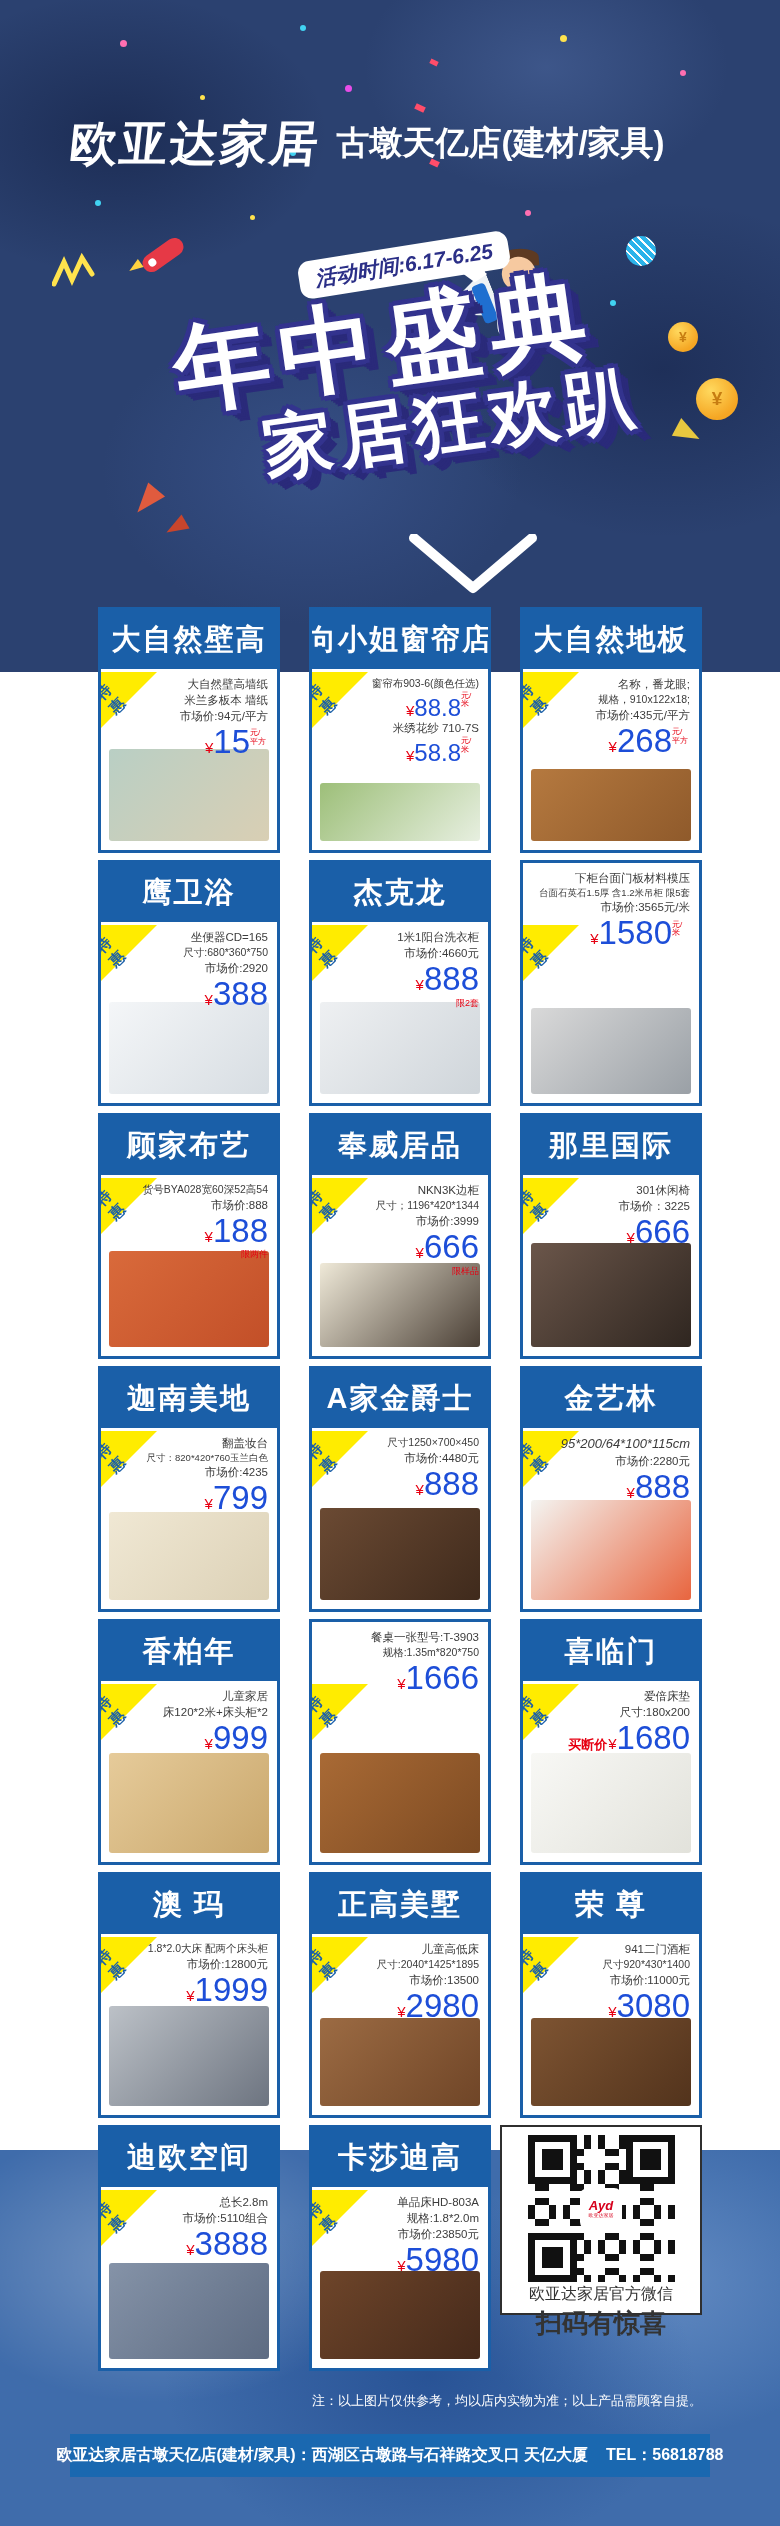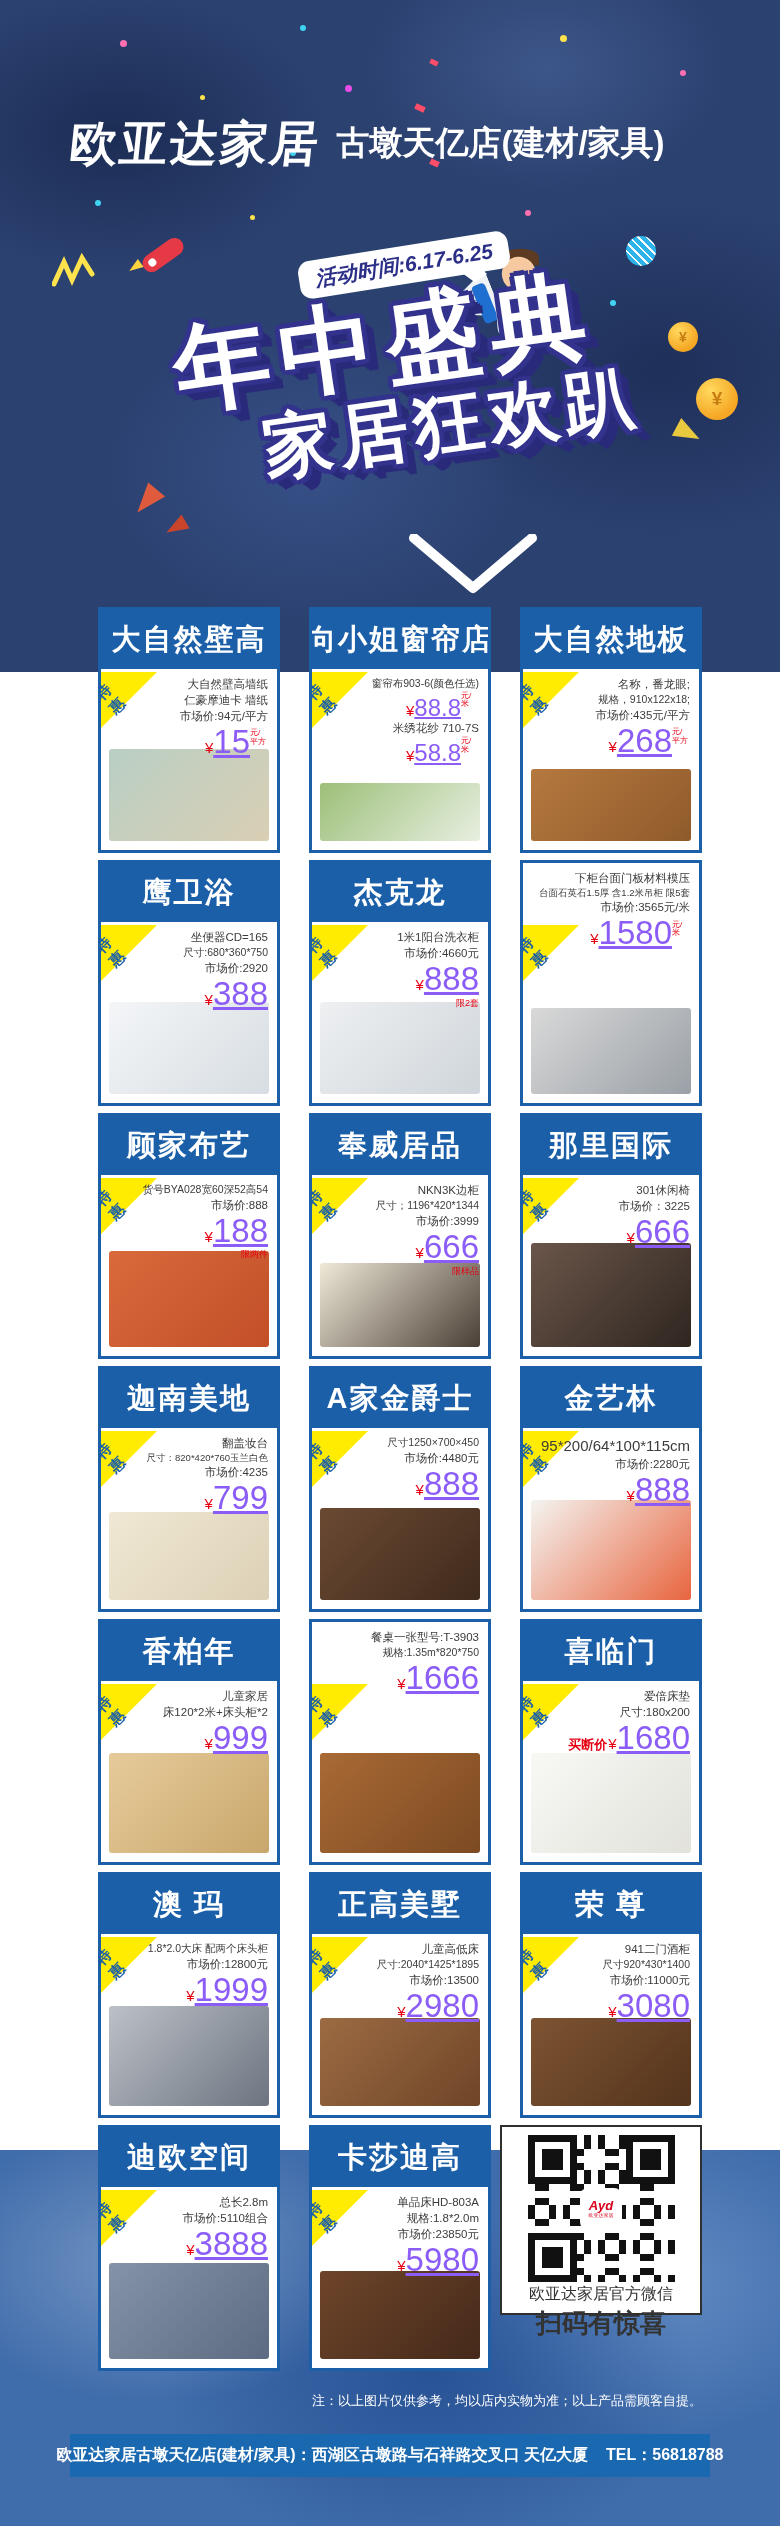--- a/index.html
+++ b/index.html
@@ -63,21 +63,21 @@
   .grid{position:absolute;left:78px;top:607px;width:624px;z-index:1;display:grid;grid-template-columns:repeat(3,202px);column-gap:9px;row-gap:7px;}
   .card{position:relative;height:246px;background:#fff;border:3px solid #1a5fa8;box-sizing:border-box;overflow:hidden;margin-left:20px;}
   .card-head{height:59px;background:#1a5fa8;color:#fff;display:flex;align-items:center;justify-content:center;font-size:29px;font-weight:bold;letter-spacing:2px;white-space:nowrap;}
   .ribbon{position:absolute;top:62px;left:0;width:0;height:0;border-top:56px solid #ffec00;border-right:56px solid transparent;}
   .ribbon span{position:absolute;top:-48px;left:2px;transform:rotate(-45deg);color:#1a5fa8;font-weight:bold;font-size:15px;letter-spacing:1px;}
   .offers{margin-top:7px;padding-right:9px;text-align:right;position:relative;z-index:2;}
   .desc-line{font-size:11.5px;color:#3c3c3c;line-height:1.4;}
   .price-row{line-height:1.05;margin-top:1px;}
   .prefix{color:#e60012;font-weight:bold;font-size:13px;margin-right:1px;}
   .yen{color:#e60012;font-size:15px;}
-  .price{color:#8b5cf6;font-size:33px;text-decoration:underline;}
+  .price{color:#1d4ed8;font-size:33px;}
   .price.small{font-size:24px;}
   .unit{display:inline-block;width:18px;font-size:8px;color:#e60012;line-height:1.1;text-align:left;word-break:break-all;vertical-align:9px;}
   .price-note{font-size:9px;color:#e60012;margin-top:0;}
   .pimg{position:absolute;bottom:9px;left:50%;transform:translateX(-50%);width:160px;border-radius:3px;z-index:1;}
 
   
   .qr-card{position:relative;height:190px;background:#fff;border:2px solid #2f2f2f;box-sizing:border-box;text-align:center;}
   .qr-wrap{position:relative;width:147px;height:147px;margin:8px auto 2px;}
   .qr-logo{position:absolute;left:50%;top:50%;transform:translate(-50%,-50%);width:38px;height:38px;background:#fff;border-radius:6px;box-shadow:0 0 0 2px #fff;display:flex;flex-direction:column;align-items:center;justify-content:center;}
   .qr-logo .ayd{color:#d6001c;font-weight:bold;font-style:italic;font-size:13px;line-height:1;}
@@ -154,21 +154,21 @@
   </svg>
 
   <div class="grid" id="grid">
     <div class="card">
       <div class="card-head">大自然壁高</div>
       <div class="ribbon">
           <span>特惠</span>
         </div>
       <div class="offers">
           <div class="desc-line">大自然壁高墙纸</div>
-          <div class="desc-line">仁豪摩迪卡 墙纸</div>
+          <div class="desc-line">米兰多板本 墙纸</div>
           <div class="desc-line">市场价:94元/平方</div>
           <div class="price-row"><span class="yen">¥</span><span class="price">15</span><span class="unit">元/平方</span></div>
         </div>
       <div class="pimg" style="height: 92px; background: linear-gradient(135deg, rgb(185, 207, 196), rgb(217, 207, 180));"></div>
     </div>
 
     <div class="card">
       <div class="card-head">向小姐窗帘店</div>
       <div class="ribbon">
           <span>特惠</span>
@@ -305,21 +305,21 @@
         </div>
       <div class="pimg" style="height: 92px; background: linear-gradient(135deg, rgb(107, 74, 51), rgb(63, 42, 28));"></div>
     </div>
 
     <div class="card">
       <div class="card-head">金艺林</div>
       <div class="ribbon">
           <span>特惠</span>
         </div>
       <div class="offers">
-          <div class="desc-line" style="font-size: 15px;">95*200/64*100*115cm</div>
+          <div class="desc-line" style="font-size: 13px; font-style: italic;">95*200/64*100*115cm</div>
           <div class="desc-line">市场价:2280元</div>
           <div class="price-row"><span class="yen">¥</span><span class="price">888</span></div>
         </div>
       <div class="pimg" style="height: 100px; background: linear-gradient(135deg, rgb(244, 244, 241), rgb(232, 101, 63));"></div>
     </div>
 
     <div class="card">
       <div class="card-head">香柏年</div>
       <div class="ribbon">
           <span>特惠</span>

